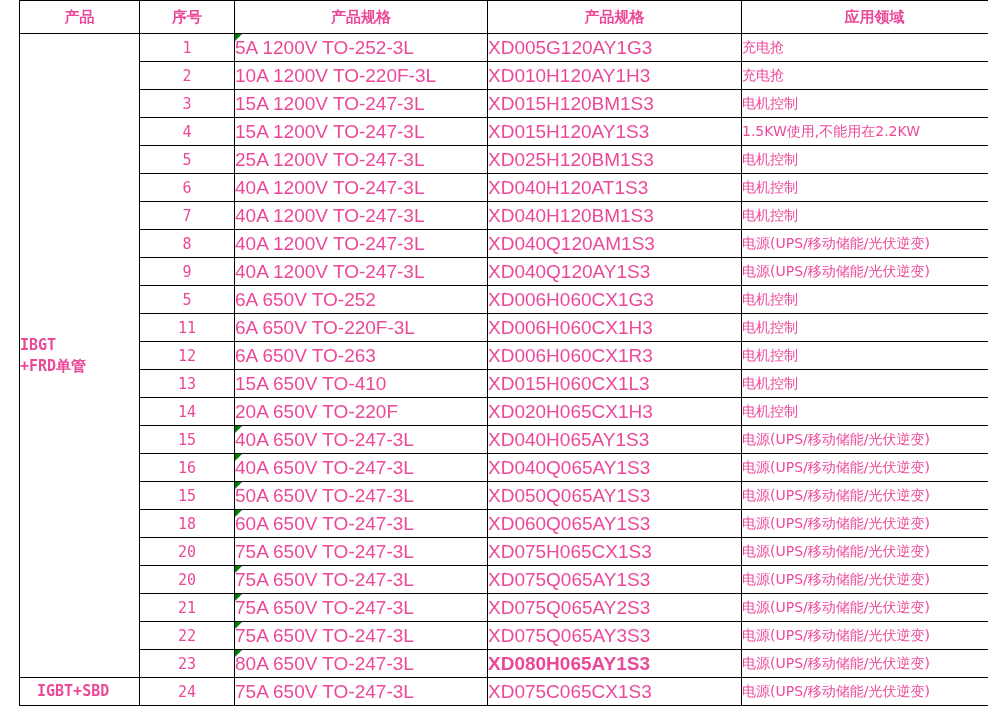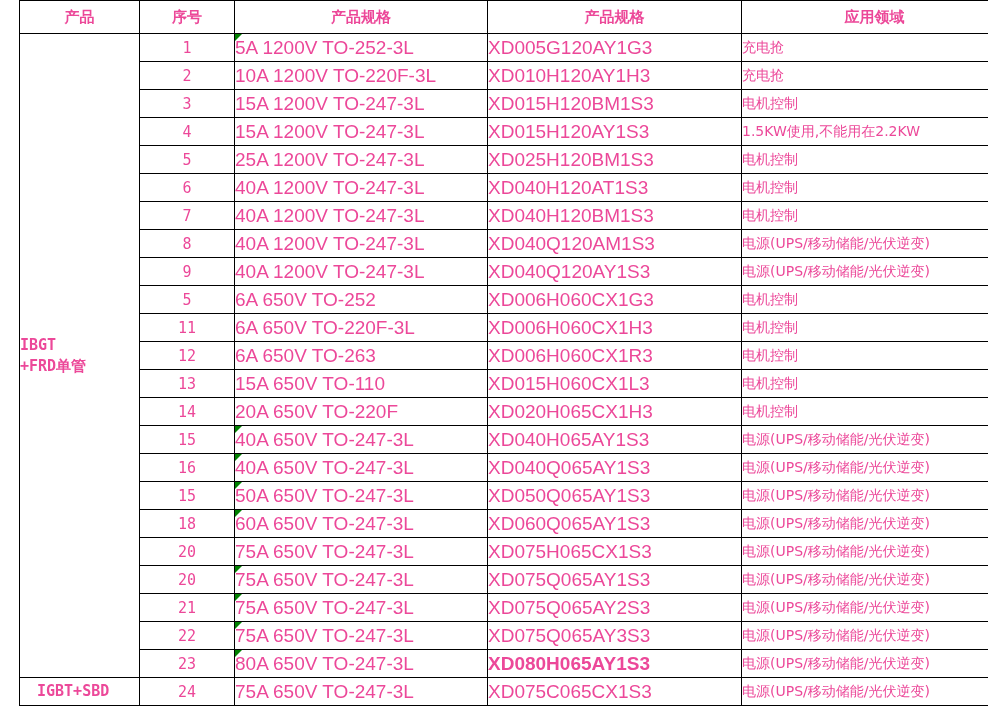--- a/index.html
+++ b/index.html
@@ -161,21 +161,21 @@
         <td class="app-cell">电机控制</td>
       </tr>
       <tr>
         <td class="no-cell">12</td>
         <td class="spec-cell">6A 650V TO-263</td>
         <td class="model-cell">XD006H060CX1R3</td>
         <td class="app-cell">电机控制</td>
       </tr>
       <tr>
         <td class="no-cell">13</td>
-        <td class="spec-cell">15A 650V TO-110</td>
+        <td class="spec-cell">15A 650V TO-410</td>
         <td class="model-cell">XD015H060CX1L3</td>
         <td class="app-cell">电机控制</td>
       </tr>
       <tr>
         <td class="no-cell">14</td>
         <td class="spec-cell">20A 650V TO-220F</td>
         <td class="model-cell">XD020H065CX1H3</td>
         <td class="app-cell">电机控制</td>
       </tr>
       <tr>

